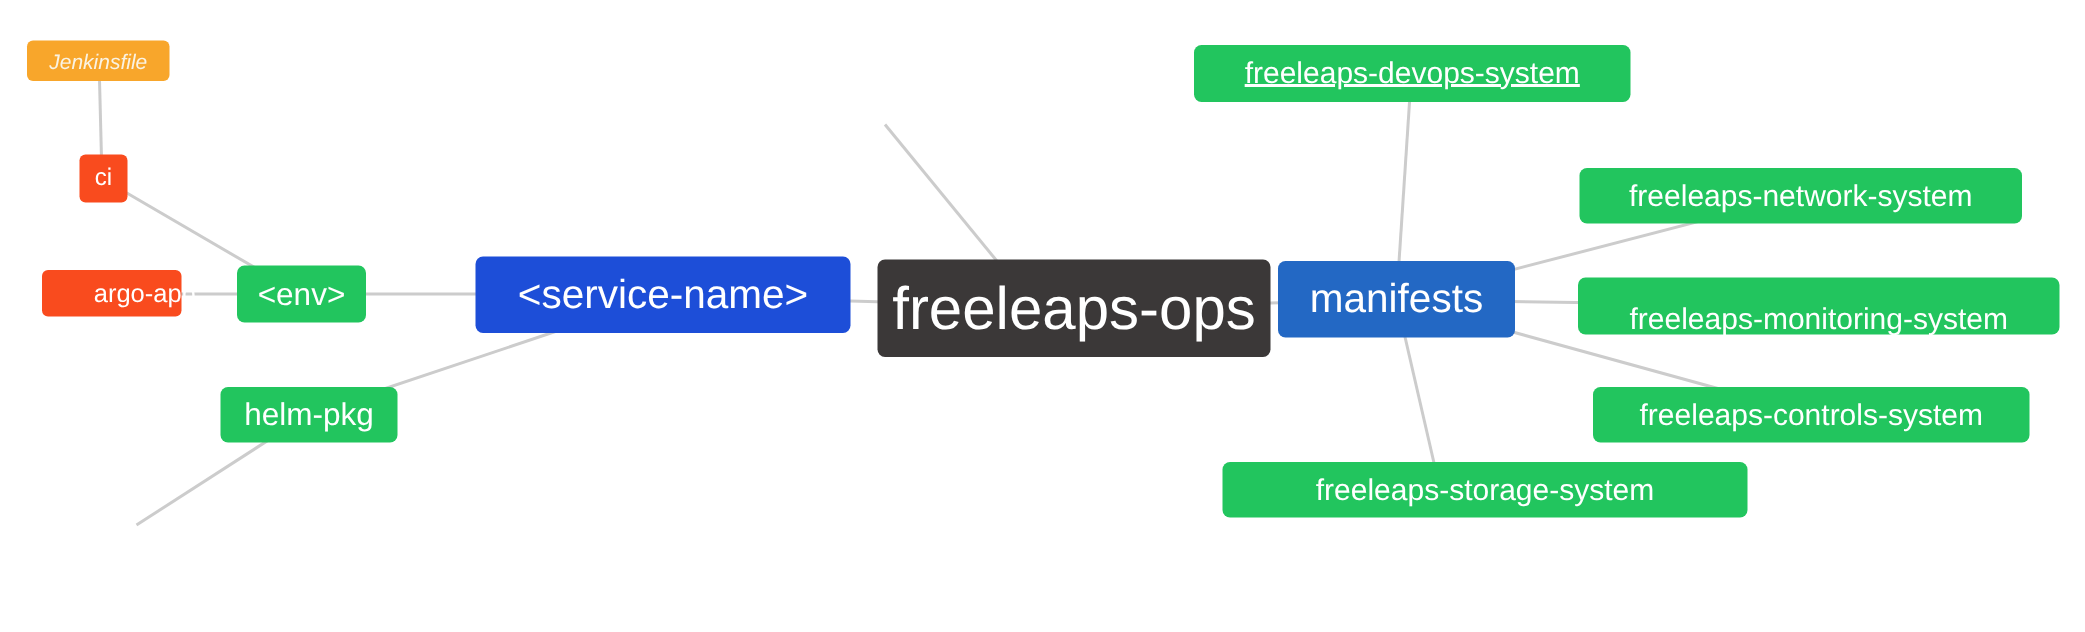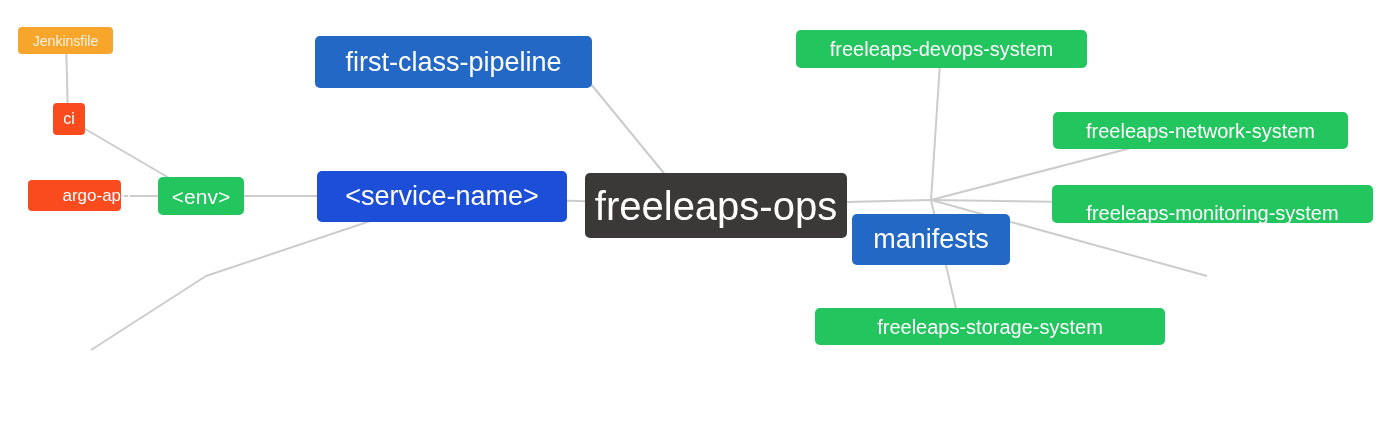--- a/index.html
+++ b/index.html
@@ -35,22 +35,22 @@
   
   .n-jenkinsfile { left: 18px;   top: 27px;  width: 95px;  height: 27px; font-size: 14px; border-radius: 4px; }
   .n-ci          { left: 53px;   top: 103px; width: 32px;  height: 32px; font-size: 16px; border-radius: 4px; }
   .n-argo-app    { left: 28px;   top: 180px; width: 93px;  height: 31px; font-size: 17px; border-radius: 4px; padding-left: 44px; }
   .n-env         { left: 158px;  top: 177px; width: 86px;  height: 38px; font-size: 21px; }
   .n-helm-pkg    { left: 147px;  top: 258px; width: 118px; height: 37px; font-size: 21px; }
   .n-values-yaml { left: 8px;    top: 333px; width: 168px; height: 35px; font-size: 17px; border-radius: 4px; }
   .n-service     { left: 317px;  top: 171px; width: 250px; height: 51px; font-size: 27px; }
   .n-pipeline    { left: 315px;  top: 36px;  width: 277px; height: 52px; font-size: 27px; }
   .n-ops         { left: 585px;  top: 173px; width: 262px; height: 65px; font-size: 40px; }
-  .n-manifests   { left: 852px;  top: 174px; width: 158px; height: 51px; font-size: 27px; margin-top: 40px; }
-  .n-devops      { left: 796px;  top: 30px;  width: 291px; height: 38px; font-size: 20px; }
+  .n-manifests   { left: 852px;  top: 174px; width: 158px; height: 51px; font-size: 27px; }
+  .n-devops      { left: 796px;  top: 30px;  width: 291px; height: 38px; font-size: 20px; text-decoration: underline; }
   .n-network     { left: 1053px; top: 112px; width: 295px; height: 37px; font-size: 20px; }
   .n-monitoring  { left: 1052px; top: 185px; width: 321px; height: 38px; font-size: 20px; align-items: flex-end; }
   .n-controls    { left: 1062px; top: 258px; width: 291px; height: 37px; font-size: 20px; }
   .n-storage     { left: 815px;  top: 308px; width: 350px; height: 37px; font-size: 20px; }
 
   .n-jenkinsfile .node-label { color: #faf3e3; }
 </style>
 </head>
 <body>
 
@@ -66,45 +66,45 @@
     <line x1="442" y1="197" x2="716" y2="205" style="stroke: rgb(204, 204, 204);"></line>
     <line x1="590" y1="83" x2="690" y2="205" style="stroke: rgb(204, 204, 204);"></line>
     <line x1="716" y1="205" x2="931" y2="200" style="stroke: rgb(204, 204, 204);"></line>
     <line x1="931" y1="200" x2="941" y2="48" style="stroke: rgb(204, 204, 204);"></line>
     <line x1="931" y1="200" x2="1200" y2="130" style="stroke: rgb(204, 204, 204);"></line>
     <line x1="931" y1="200" x2="1212" y2="204" style="stroke: rgb(204, 204, 204);"></line>
     <line x1="931" y1="200" x2="1207" y2="276" style="stroke: rgb(204, 204, 204);"></line>
     <line x1="931" y1="200" x2="960" y2="326" style="stroke: rgb(204, 204, 204);"></line>
   </svg>
 
-  <div class="node n-jenkinsfile" style="background-color: rgb(248, 166, 43);">
+  <div class="node n-jenkinsfile" style="background-color: rgb(248, 166, 43); font-style: italic;">
     <span class="node-label">Jenkinsfile</span>
   </div>
 
   <div class="node n-ci" style="background-color: rgb(249, 75, 30);">
     <span class="node-label">ci</span>
   </div>
 
   <div class="node n-argo-app" style="background-color: rgb(249, 75, 30);">
     <span class="node-label">argo-app</span>
   </div>
 
   <div class="node n-env" style="background-color: rgb(34, 197, 94);">
     <span class="node-label">&lt;env&gt;</span>
   </div>
 
+  <div class="node n-helm-pkg" style="background-color: rgb(34, 197, 94);">
+    <span class="node-label">helm-pkg</span>
+  </div>
 
 
   <div class="node n-service" style="background-color: #1d4ed8;">
     <span class="node-label">&lt;service-name&gt;</span>
   </div>
 
-  <div class="node n-pipeline" style="background-color: rgb(35, 104, 196);">
-    <span class="node-label">first-class-pipeline</span>
-  </div>
 
   <div class="node n-ops" style="background-color: rgb(59, 56, 56);">
     <span class="node-label">freeleaps-ops</span>
   </div>
 
   <div class="node n-manifests" style="background-color: rgb(35, 104, 196);">
     <span class="node-label">manifests</span>
   </div>
 
   <div class="node n-devops" style="background-color: rgb(34, 197, 94);">
@@ -112,18 +112,21 @@
   </div>
 
   <div class="node n-network" style="background-color: rgb(34, 197, 94);">
     <span class="node-label">freeleaps-network-system</span>
   </div>
 
   <div class="node n-monitoring" style="background-color: rgb(34, 197, 94);">
     <span class="node-label">freeleaps-monitoring-system</span>
   </div>
 
+  <div class="node n-controls" style="background-color: rgb(34, 197, 94);">
+    <span class="node-label">freeleaps-controls-system</span>
+  </div>
 
   <div class="node n-storage" style="background-color: rgb(34, 197, 94);">
     <span class="node-label">freeleaps-storage-system</span>
   </div>
 
 </div>
 
 </body></html>

